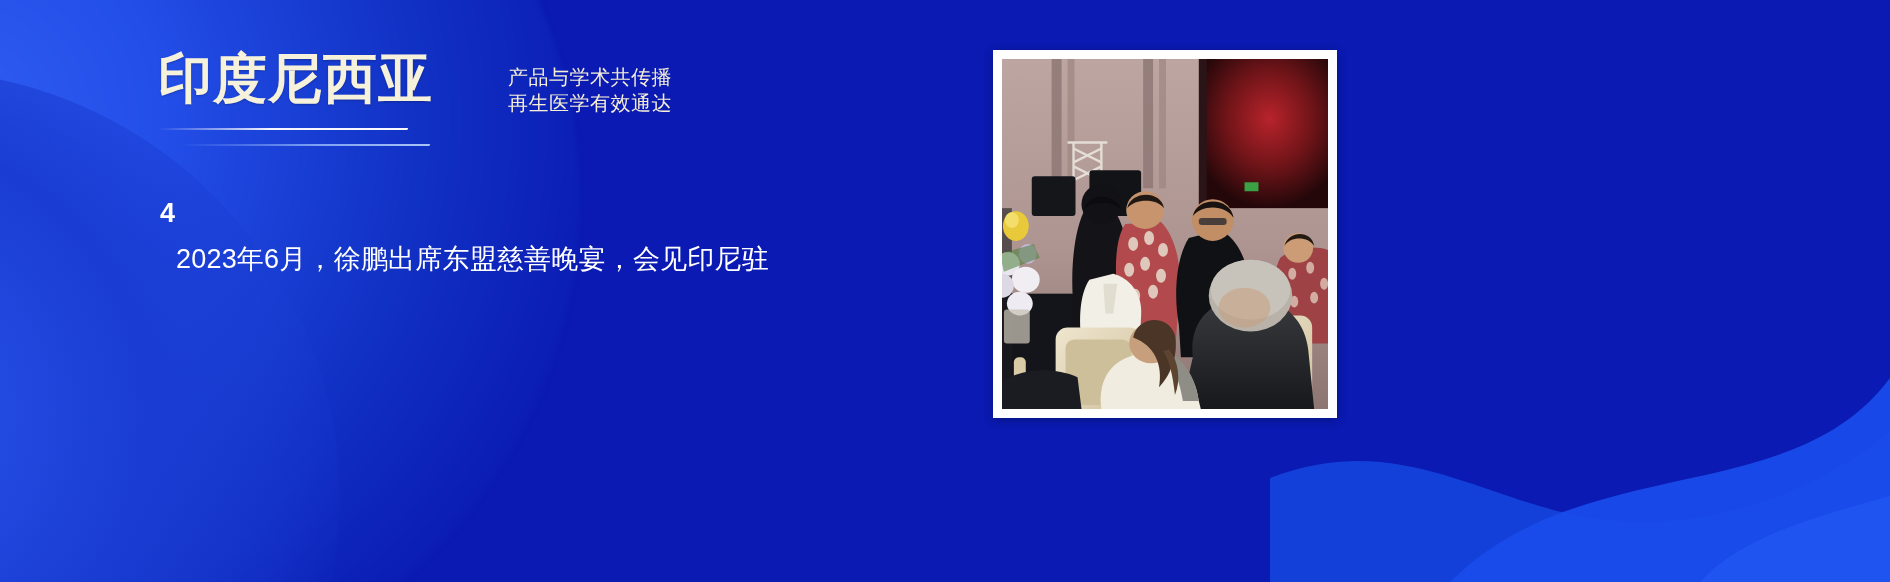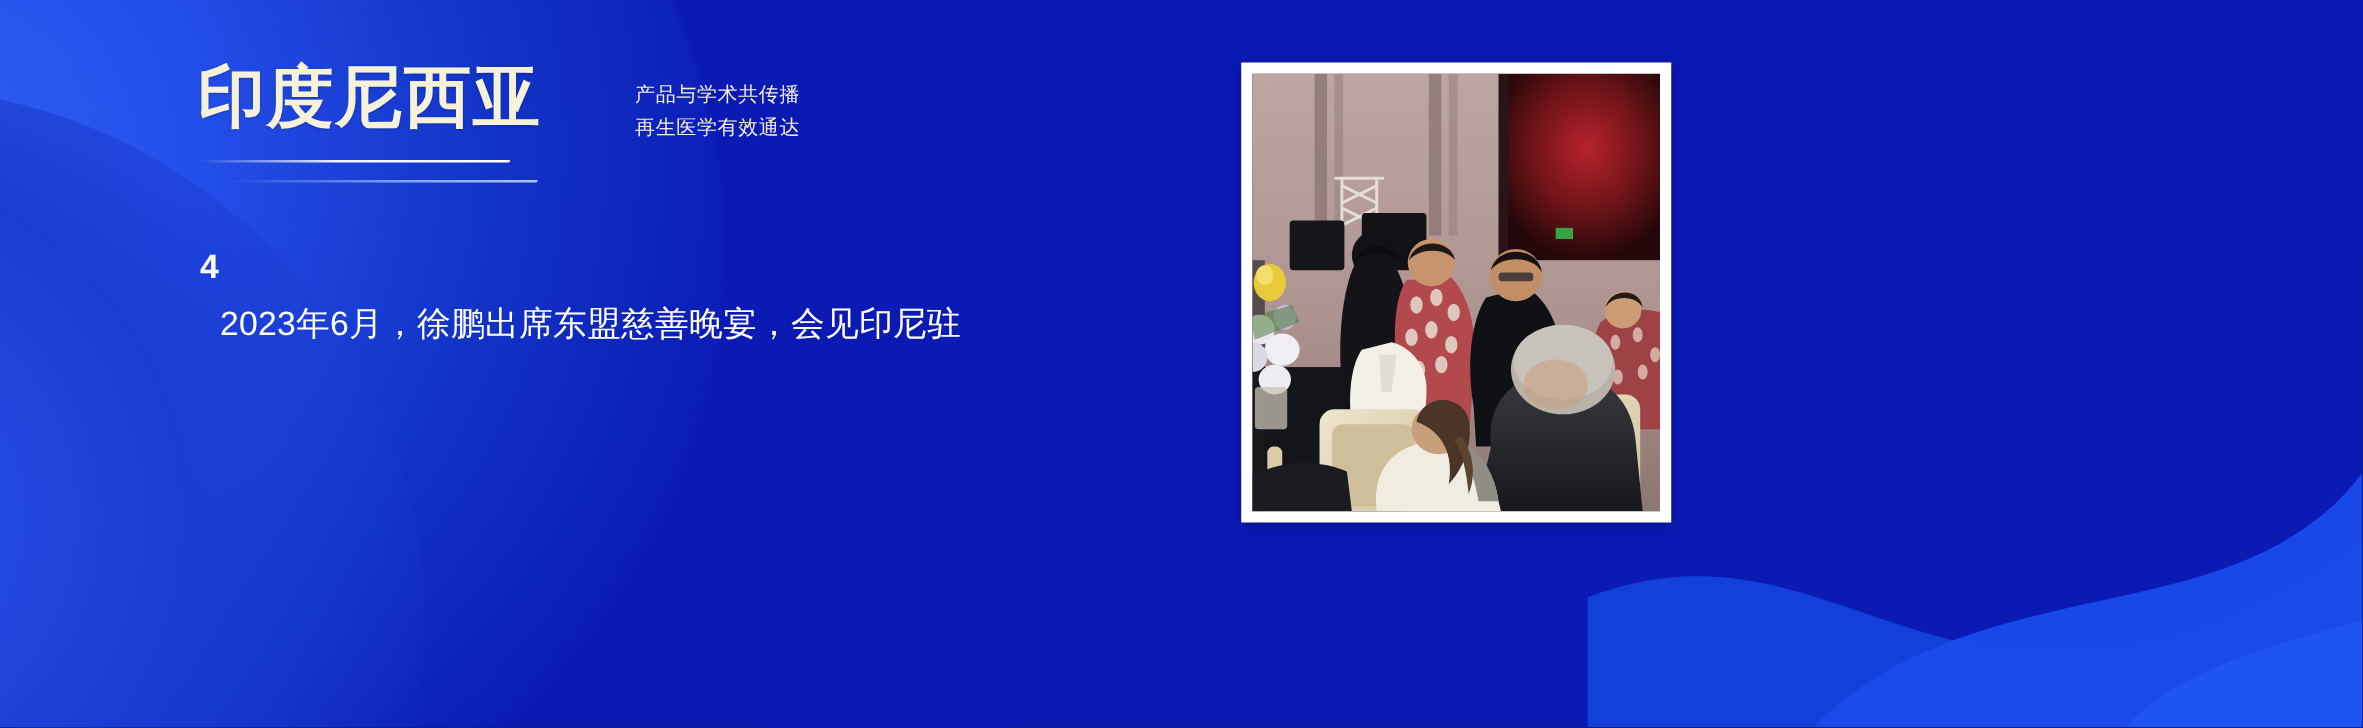--- a/index.html
+++ b/index.html
@@ -7,21 +7,21 @@
   body {
     font-family:"Liberation Sans","DejaVu Sans",sans-serif;
     -webkit-font-smoothing:antialiased;
   }
 
   .slide {
     position:relative;
     width:1890px;
     height:582px;
     overflow:hidden;
-    background:#0c4a6e;
+    background:#be185d;
   }
 
   
   .bg-base {
     position:absolute; inset:0;
     background:#0a1ab2;
   }
   .blob-left {
     position:absolute;
     left:-420px; top:-300px;
@@ -79,21 +79,21 @@
   .rule-2 {
     left:22px; top:22px; width:250px;
     background:linear-gradient(90deg, rgba(255,255,255,0) 0%, rgba(160,195,255,0.75) 55%, rgba(200,222,255,0.85) 100%);
   }
 
   
   .subtitle {
     position:absolute;
     left:508px; top:64px;
     color:#F5EFD7;
-    font-size:16px;
+    font-size:20px;
     line-height:26px;
     letter-spacing:0.5px;
     text-align:right;
   }
   .subtitle div { white-space:nowrap; }
 
   
   .body-block {
     position:absolute;
     left:160px; top:196px;

